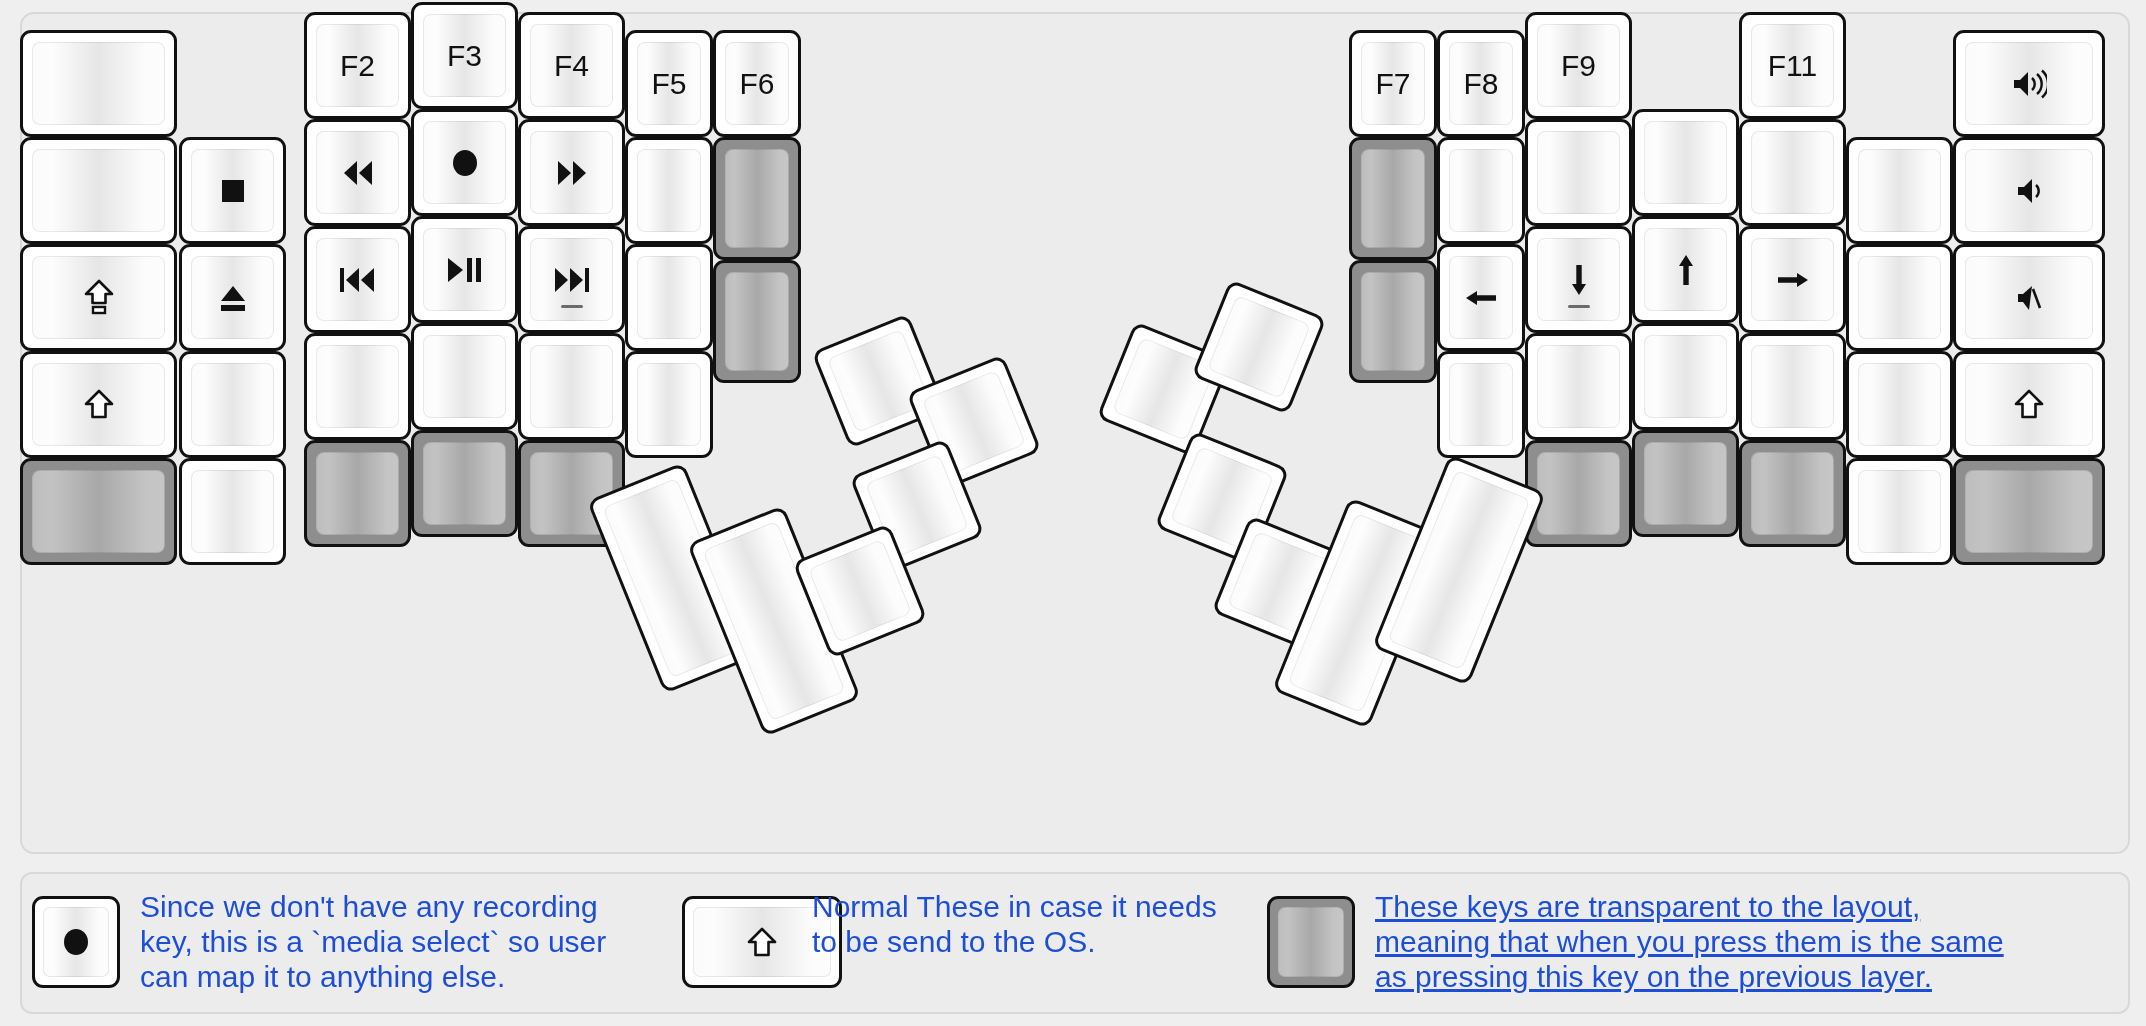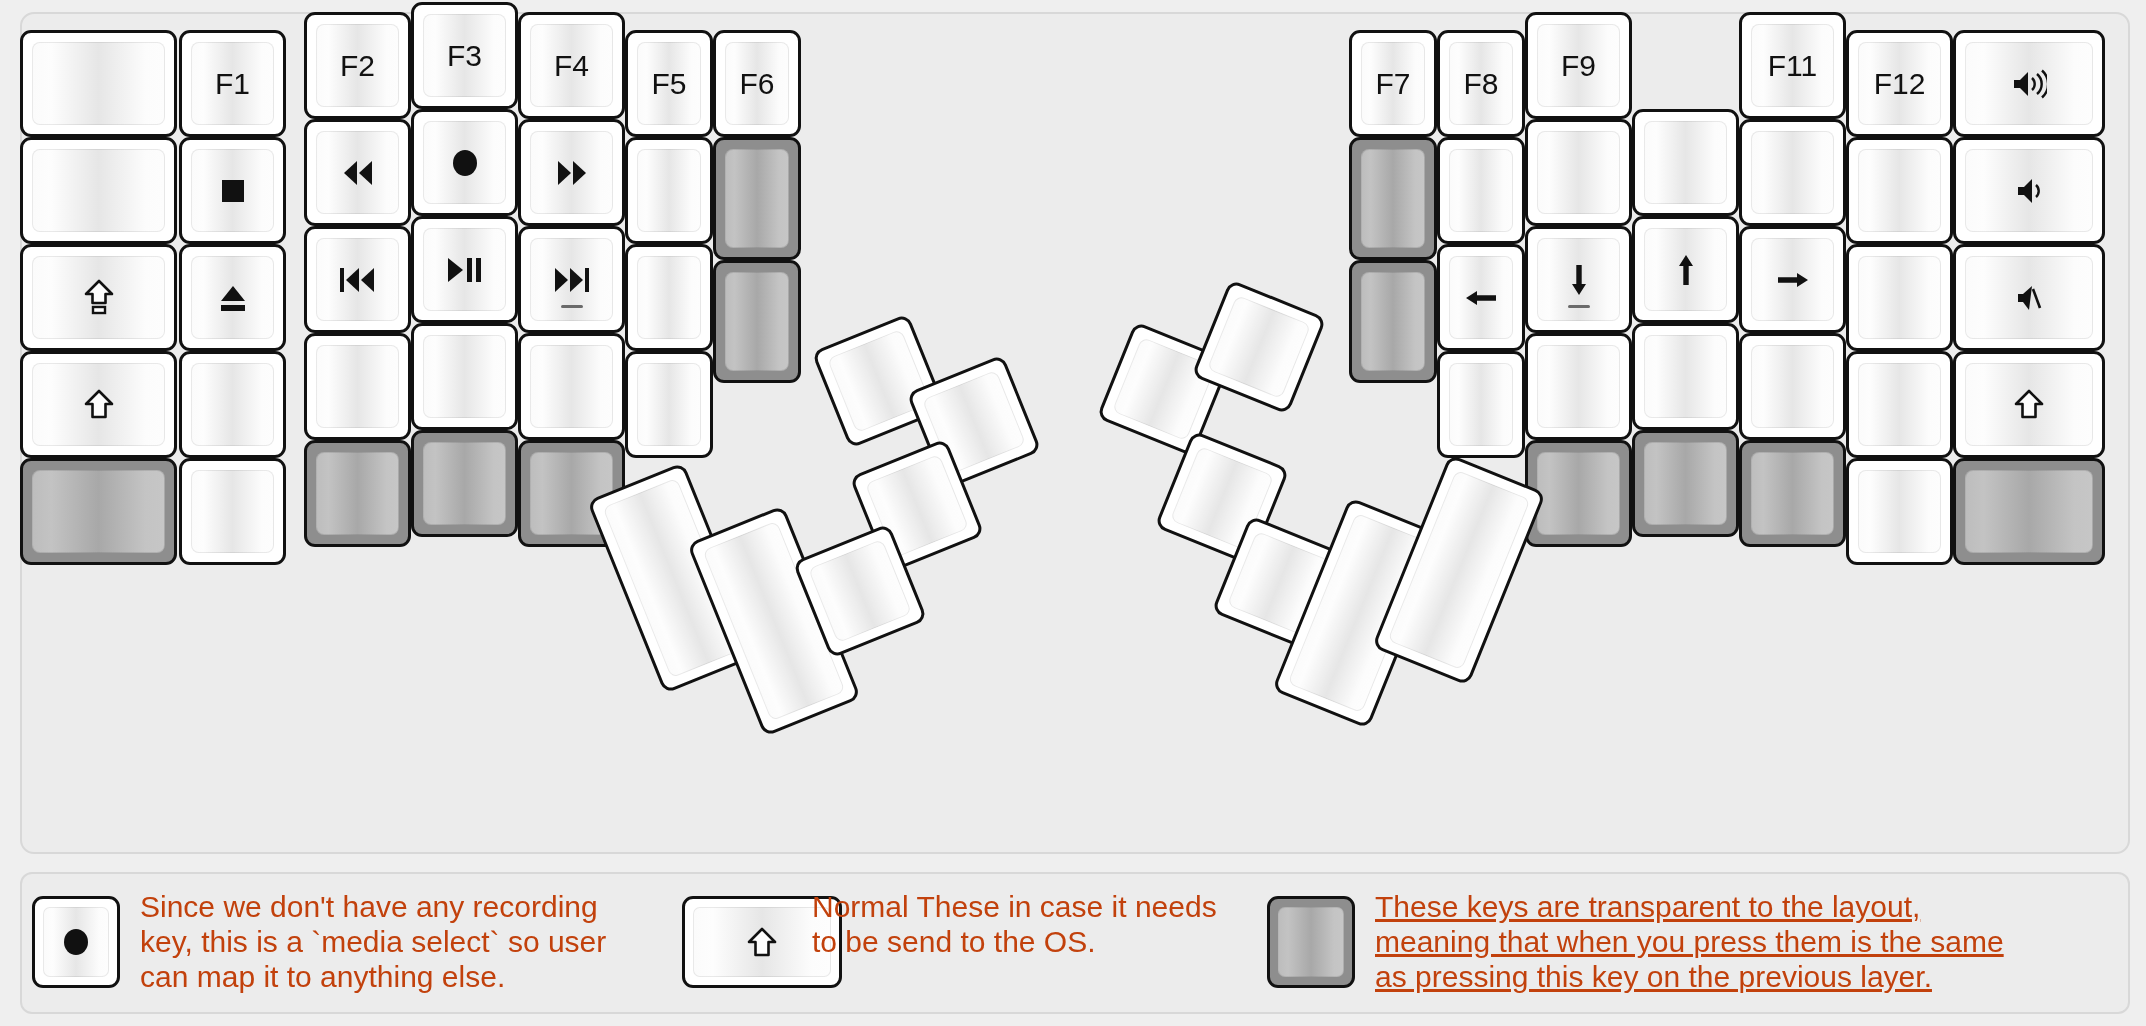--- a/index.html
+++ b/index.html
@@ -69,21 +69,21 @@
   .lg .cap .inner{
     position:absolute;left:8px;top:8px;right:8px;bottom:8px;border-radius:7px;
     border:1px solid rgba(0,0,0,.08);
     background:linear-gradient(90deg,#fbfbfb 0%,#fdfdfd 14%,#e6e6e6 50%,#fcfcfc 86%,#fdfdfd 100%);
     display:flex;align-items:center;justify-content:center;
   }
   .lg .cap.trans{background:#8e8e8e;}
   .lg .cap.trans .inner{background:linear-gradient(90deg,#bdbdbd 0%,#c3c3c3 14%,#a8a8a8 50%,#c4c4c4 86%,#c6c6c6 100%);}
   .lg .txt{
     position:absolute;top:0;
-    font-size:30px;line-height:1.16;color:#c2410c;white-space:pre-line;
+    font-size:30px;line-height:1.16;color:#1d4ed8;white-space:pre-line;
   }
 </style>
 </head>
 <body>
 
 <div id="title">fn Layer</div>
 
 <div id="board">
     <div class="key" style="left: -2px; top: 16px; width: 157px; height: 107px;">
       <div class="inner"></div>
@@ -106,25 +106,20 @@
         <span class="glyph">
           <svg width="30" height="31" viewBox="0 0 30 31">
             <path d="M15 2 L28 15 L21.5 15 L21.5 28 L8.5 28 L8.5 15 L2 15 Z" fill="#fdfdfd" stroke="#111" stroke-width="2.6" stroke-linejoin="round"></path>
           </svg>
         </span>
       </div>
     </div>
     <div class="key trans" style="left: -2px; top: 444px; width: 157px; height: 107px;">
       <div class="inner"></div>
     </div>
-    <div class="key" style="left: 157px; top: 16px; width: 107px; height: 107px;">
-      <div class="inner">
-        <span class="lab">F1</span>
-      </div>
-    </div>
     <div class="key" style="left: 157px; top: 123px; width: 107px; height: 107px;">
       <div class="inner">
         <span class="glyph">
           <svg width="28" height="28" viewBox="0 0 28 28">
             <rect x="3" y="3" width="22" height="22" fill="#111"></rect>
           </svg>
         </span>
       </div>
     </div>
     <div class="key" style="left: 157px; top: 230px; width: 107px; height: 107px;">
@@ -352,25 +347,20 @@
             <path d="M32 14 L21 7 L21 11.3 L2 11.3 L2 16.7 L21 16.7 L21 21 Z" fill="#111"></path>
           </svg>
         </span>
       </div>
     </div>
     <div class="key" style="left: 1717px; top: 319px; width: 107px; height: 107px;">
       <div class="inner"></div>
     </div>
     <div class="key trans" style="left: 1717px; top: 426px; width: 107px; height: 107px;">
       <div class="inner"></div>
-    </div>
-    <div class="key" style="left: 1824px; top: 16px; width: 107px; height: 107px;">
-      <div class="inner">
-        <span class="lab">F12</span>
-      </div>
     </div>
     <div class="key" style="left: 1824px; top: 123px; width: 107px; height: 107px;">
       <div class="inner"></div>
     </div>
     <div class="key" style="left: 1824px; top: 230px; width: 107px; height: 107px;">
       <div class="inner"></div>
     </div>
     <div class="key" style="left: 1824px; top: 337px; width: 107px; height: 107px;">
       <div class="inner"></div>
     </div>

